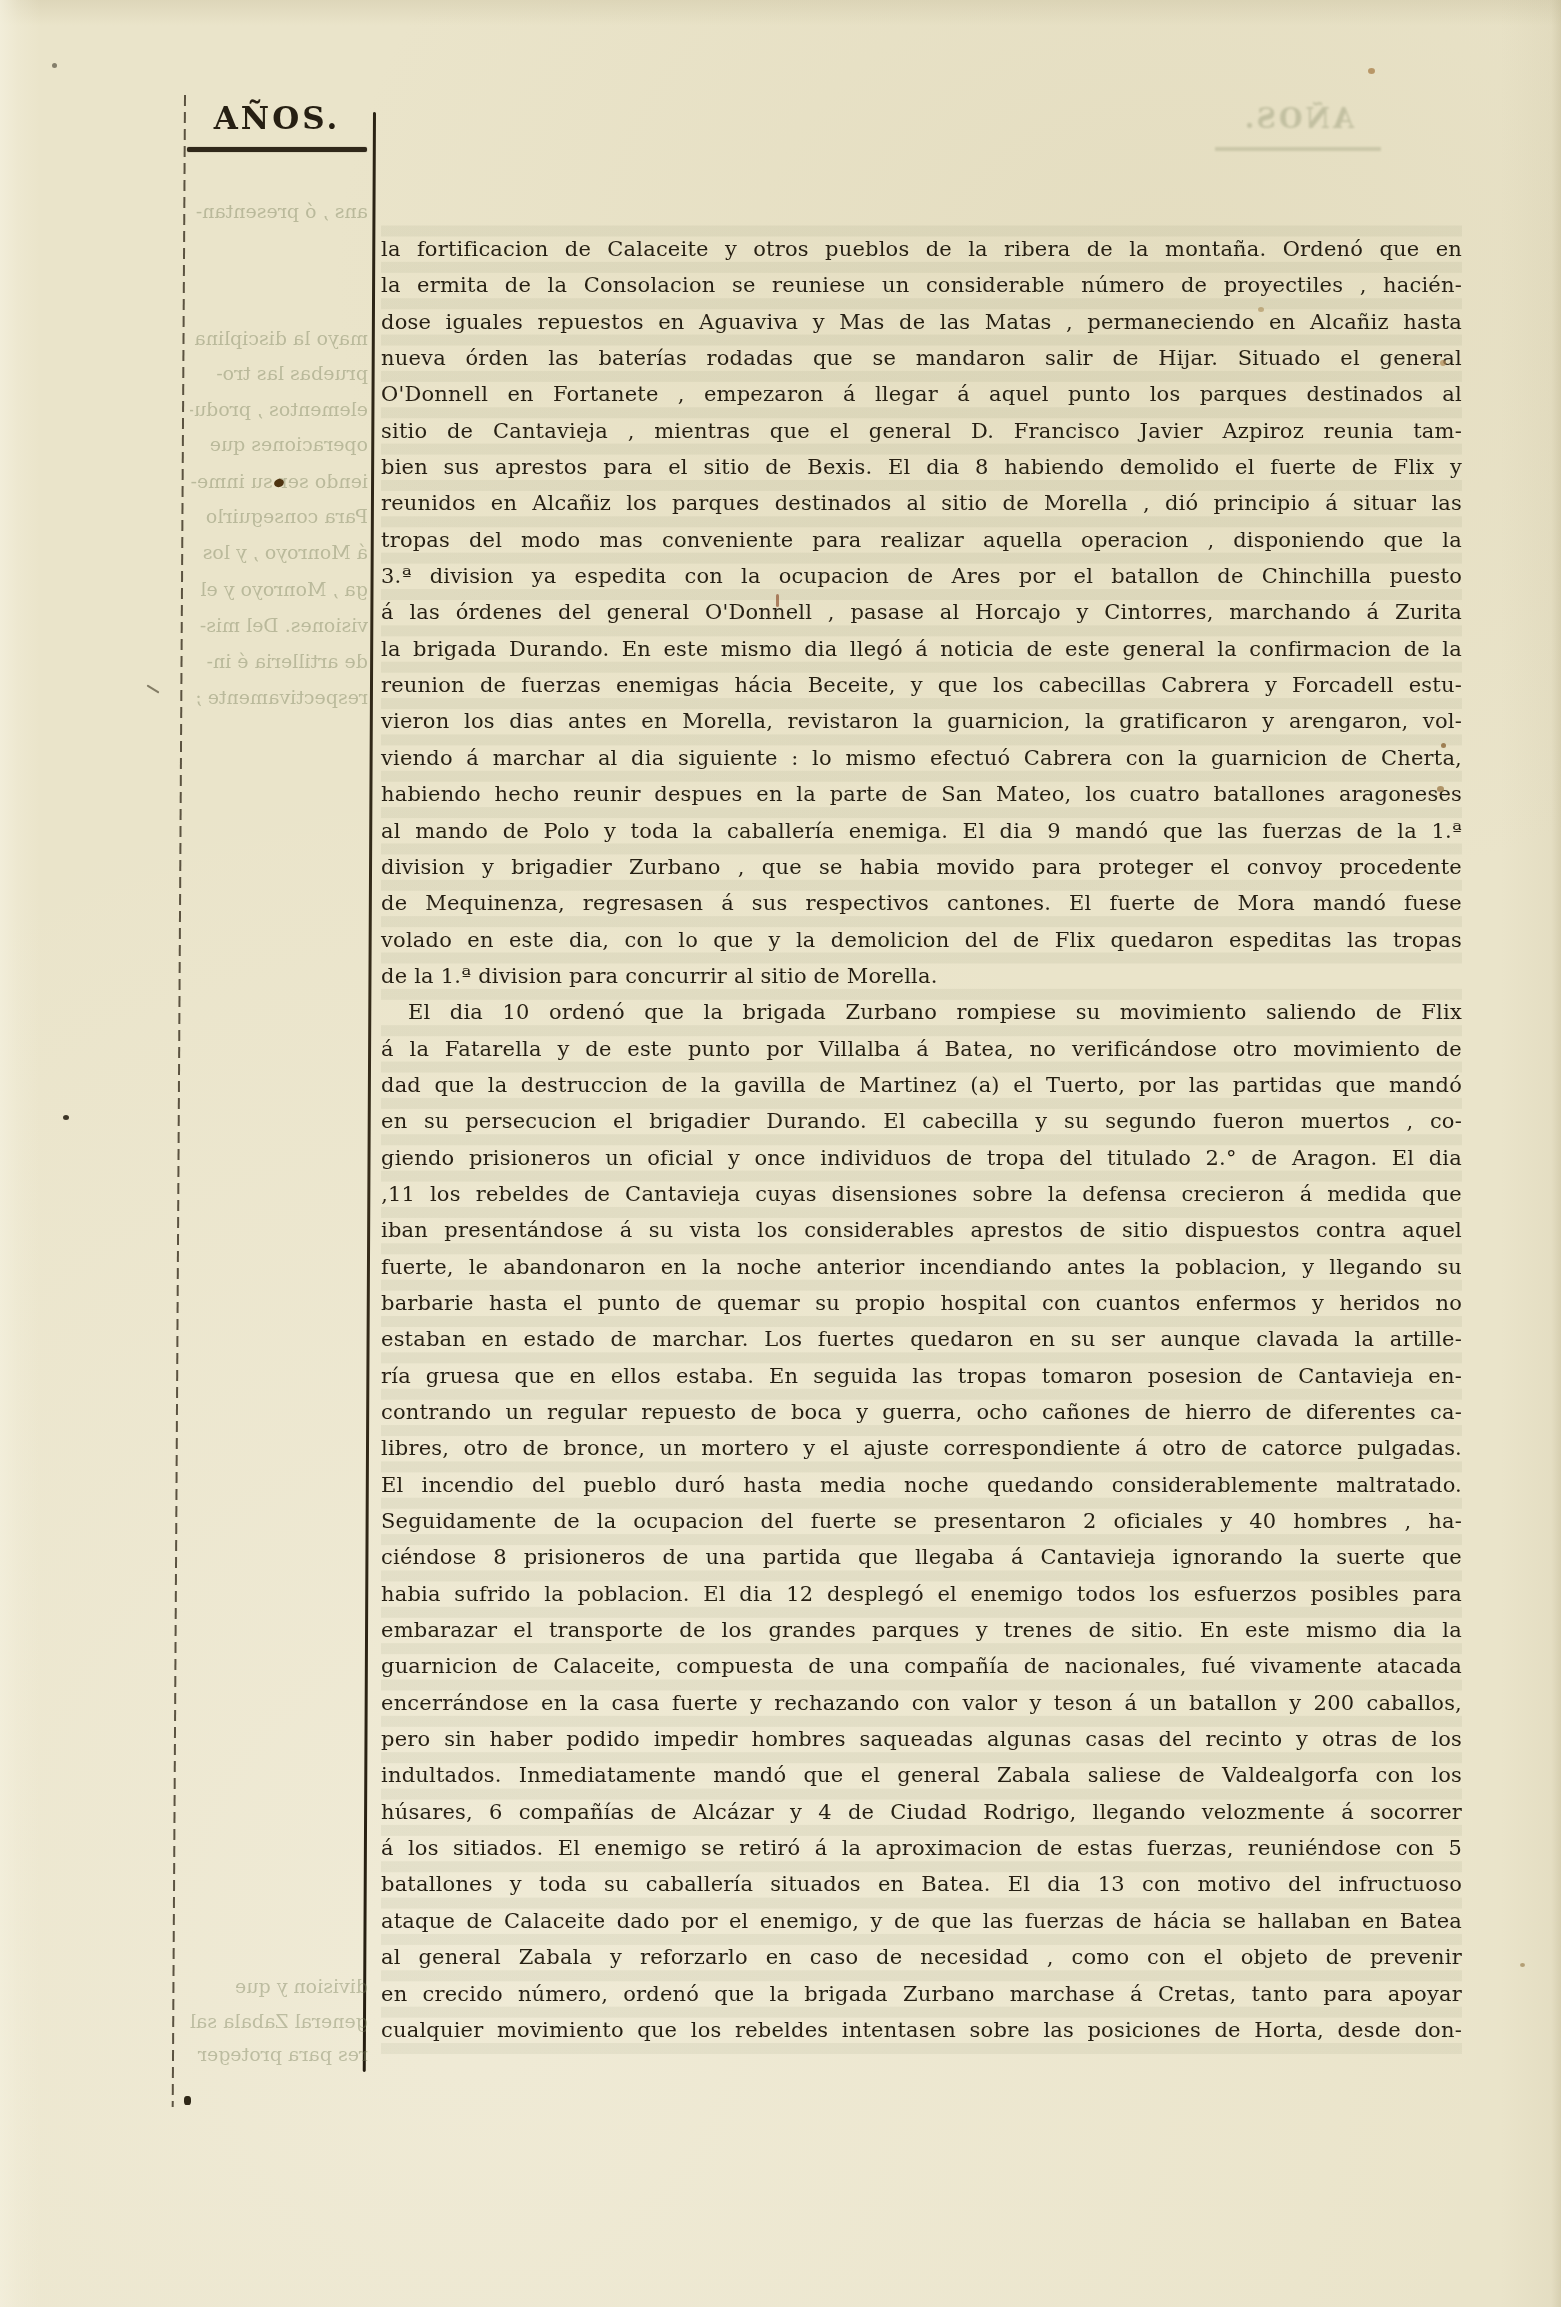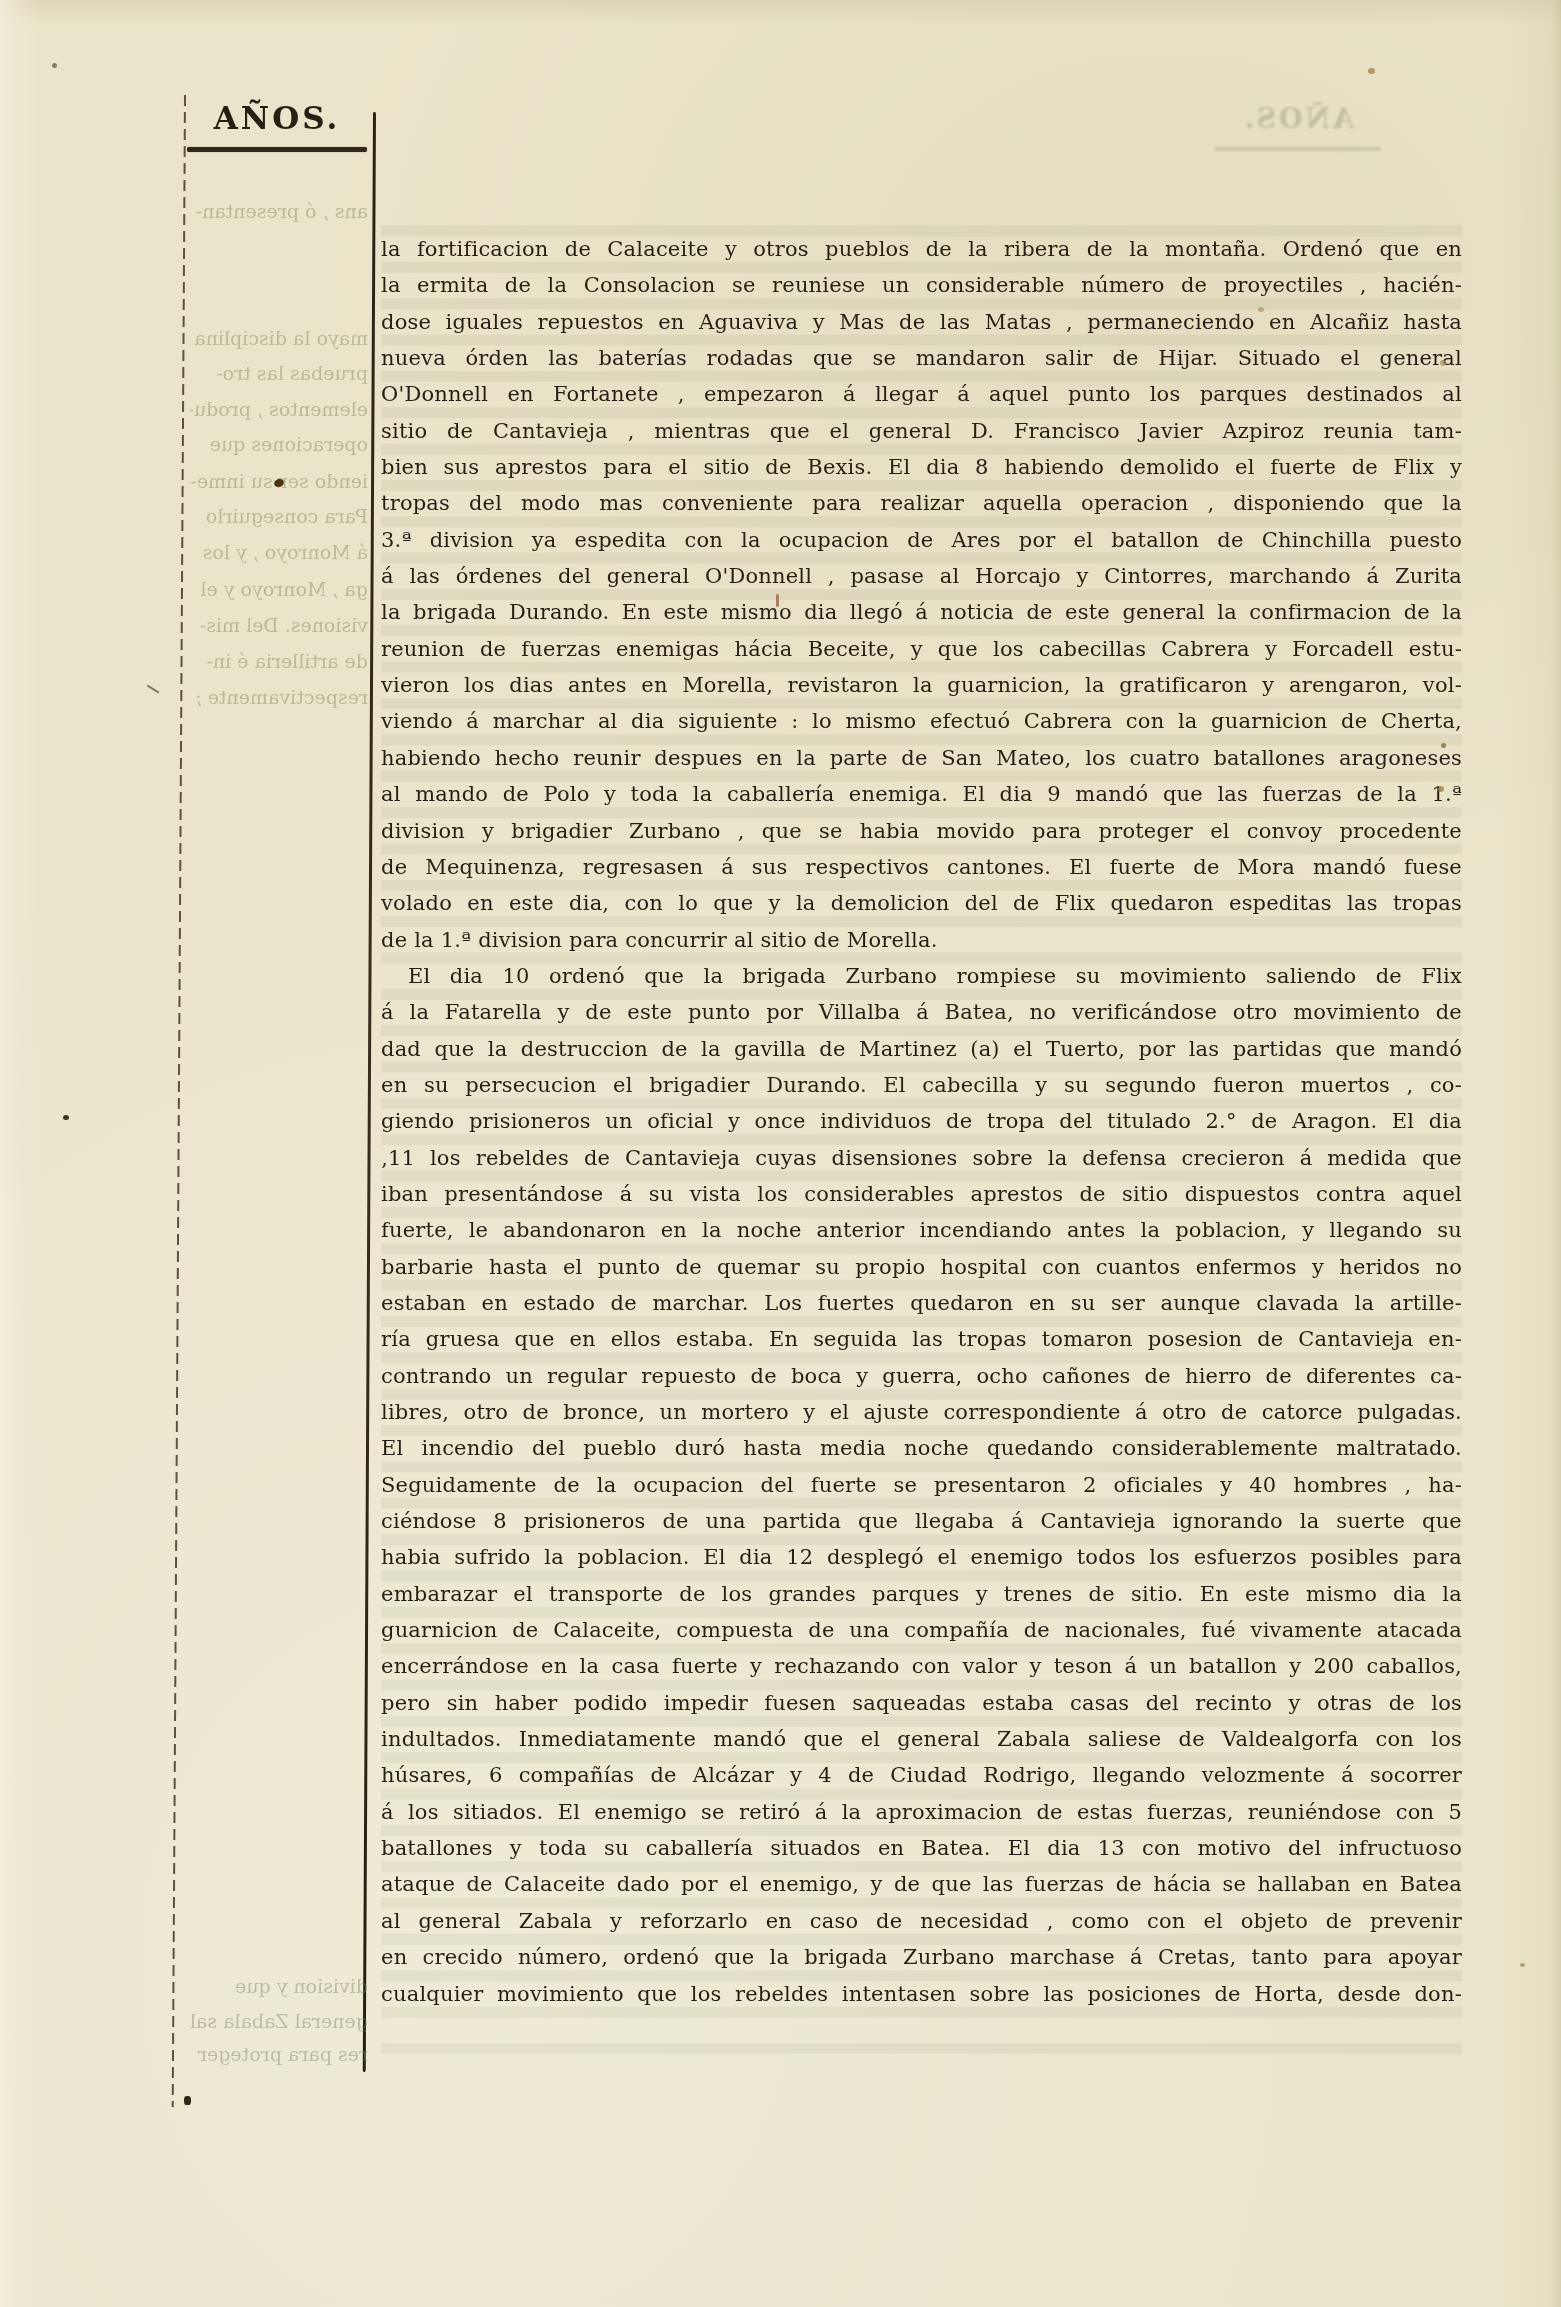--- a/index.html
+++ b/index.html
@@ -142,20 +142,21 @@
   <div class="ghost-bands"></div>
 
   <div class="text-block">
       <div class="line">la fortificacion de Calaceite y otros pueblos de la ribera de la montaña. Ordenó que en</div>
       <div class="line">la ermita de la Consolacion se reuniese un considerable número de proyectiles , hacién-</div>
       <div class="line">dose iguales repuestos en Aguaviva y Mas de las Matas , permaneciendo en Alcañiz hasta</div>
       <div class="line">nueva órden las baterías rodadas que se mandaron salir de Hijar. Situado el general</div>
       <div class="line">O'Donnell en Fortanete , empezaron á llegar á aquel punto los parques destinados al</div>
       <div class="line">sitio de Cantavieja , mientras que el general D. Francisco Javier Azpiroz reunia tam-</div>
       <div class="line">bien sus aprestos para el sitio de Bexis. El dia 8 habiendo demolido el fuerte de Flix y</div>
+      <div class="line">reunidos en Alcañiz los parques destinados al sitio de Morella , dió principio á situar las</div>
       <div class="line">tropas del modo mas conveniente para realizar aquella operacion , disponiendo que la</div>
       <div class="line">3.ª division ya espedita con la ocupacion de Ares por el batallon de Chinchilla puesto</div>
       <div class="line">á las órdenes del general O'Donnell , pasase al Horcajo y Cintorres, marchando á Zurita</div>
       <div class="line">la brigada Durando. En este mismo dia llegó á noticia de este general la confirmacion de la</div>
       <div class="line">reunion de fuerzas enemigas hácia Beceite, y que los cabecillas Cabrera y Forcadell estu-</div>
       <div class="line">vieron los dias antes en Morella, revistaron la guarnicion, la gratificaron y arengaron, vol-</div>
       <div class="line">viendo á marchar al dia siguiente : lo mismo efectuó Cabrera con la guarnicion de Cherta,</div>
       <div class="line">habiendo hecho reunir despues en la parte de San Mateo, los cuatro batallones aragoneses</div>
       <div class="line">al mando de Polo y toda la caballería enemiga. El dia 9 mandó que las fuerzas de la 1.ª</div>
       <div class="line">division y brigadier Zurbano , que se habia movido para proteger el convoy procedente</div>
@@ -175,21 +176,21 @@
       <div class="line">ría gruesa que en ellos estaba. En seguida las tropas tomaron posesion de Cantavieja en-</div>
       <div class="line">contrando un regular repuesto de boca y guerra, ocho cañones de hierro de diferentes ca-</div>
       <div class="line">libres, otro de bronce, un mortero y el ajuste correspondiente á otro de catorce pulgadas.</div>
       <div class="line">El incendio del pueblo duró hasta media noche quedando considerablemente maltratado.</div>
       <div class="line">Seguidamente de la ocupacion del fuerte se presentaron 2 oficiales y 40 hombres , ha-</div>
       <div class="line">ciéndose 8 prisioneros de una partida que llegaba á Cantavieja ignorando la suerte que</div>
       <div class="line">habia sufrido la poblacion. El dia 12 desplegó el enemigo todos los esfuerzos posibles para</div>
       <div class="line">embarazar el transporte de los grandes parques y trenes de sitio. En este mismo dia la</div>
       <div class="line">guarnicion de Calaceite, compuesta de una compañía de nacionales, fué vivamente atacada</div>
       <div class="line">encerrándose en la casa fuerte y rechazando con valor y teson á un batallon y 200 caballos,</div>
-      <div class="line">pero sin haber podido impedir fuesen saqueadas estaba casas del recinto y otras de los</div>
+      <div class="line">pero sin haber podido impedir hombres saqueadas algunas casas del recinto y otras de los</div>
       <div class="line">indultados. Inmediatamente mandó que el general Zabala saliese de Valdealgorfa con los</div>
       <div class="line">húsares, 6 compañías de Alcázar y 4 de Ciudad Rodrigo, llegando velozmente á socorrer</div>
       <div class="line">á los sitiados. El enemigo se retiró á la aproximacion de estas fuerzas, reuniéndose con 5</div>
       <div class="line">batallones y toda su caballería situados en Batea. El dia 13 con motivo del infructuoso</div>
       <div class="line">ataque de Calaceite dado por el enemigo, y de que las fuerzas de hácia se hallaban en Batea</div>
       <div class="line">al general Zabala y reforzarlo en caso de necesidad , como con el objeto de prevenir</div>
       <div class="line">en crecido número, ordenó que la brigada Zurbano marchase á Cretas, tanto para apoyar</div>
       <div class="line">cualquier movimiento que los rebeldes intentasen sobre las posiciones de Horta, desde don-</div>
     </div>
 

